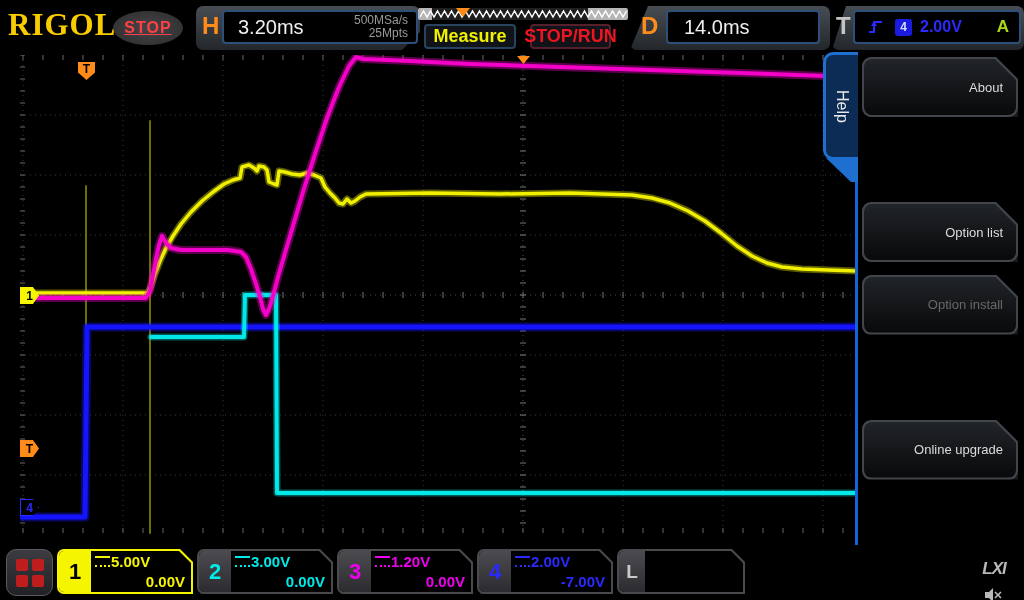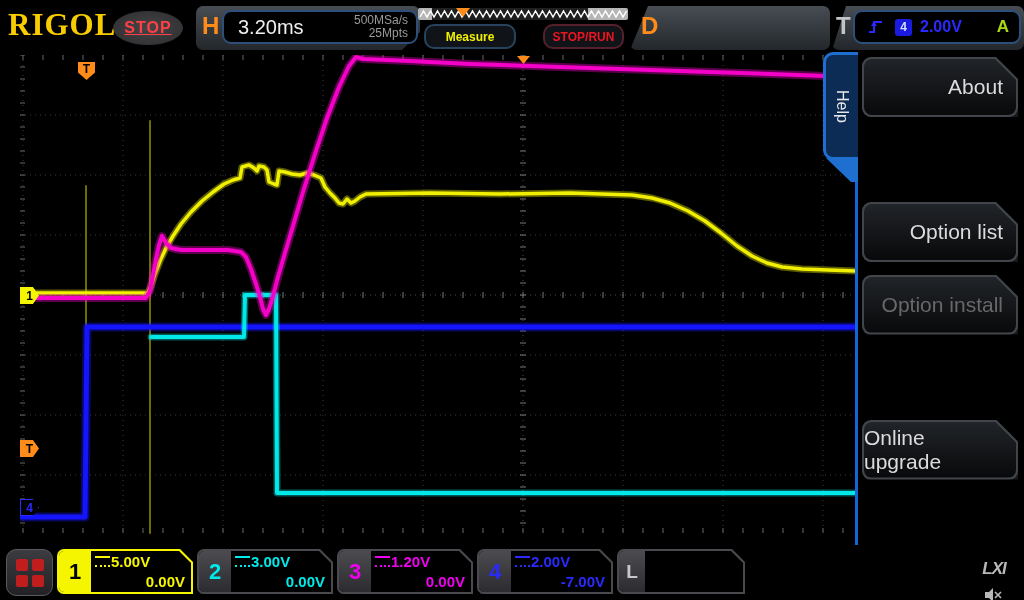--- a/index.html
+++ b/index.html
@@ -11,34 +11,34 @@
   #logo{position:absolute;left:8px;top:7px;font-family:"Liberation Serif",serif;
     font-weight:bold;font-size:31px;color:#f8cc00;letter-spacing:1px;}
   #stop-badge{position:absolute;left:113px;top:11px;width:70px;height:34px;border-radius:50%;
     background:radial-gradient(#454548,#2c2c2f);display:flex;align-items:center;justify-content:center;
     color:#ff4045;font-weight:bold;font-size:16px;letter-spacing:1px;text-decoration:underline;}
   .slab{position:absolute;top:6px;height:44px;background:linear-gradient(#474d53,#23272b);border-radius:7px;}
   #h-slab{left:196px;width:224px;clip-path:polygon(0 0,100% 0,100% calc(100% - 18px),calc(100% - 18px) 100%,0 100%);}
   #d-slab{left:630px;width:200px;clip-path:polygon(18px 0,100% 0,100% 100%,0 100%);}
   #t-slab{left:832px;width:192px;clip-path:polygon(14px 0,100% 0,100% 100%,0 100%);}
   .slab-label{position:absolute;top:12px;font-size:24px;font-weight:bold;}
-  .inset{position:absolute;top:10px;height:34px;background:#000;border:2px solid #2d4f79;border-radius:9px;
+  .inset{position:absolute;top:10px;height:34px;background:#000;border:2px solid #2d4f79;border-radius:4px;
     box-sizing:border-box;display:flex;align-items:center;}
   #h-inset{left:222px;width:196px;}
   #h-value{color:#efefef;font-size:20px;padding-left:14px;flex:0 0 auto;}
   #h-right{margin-left:auto;text-align:right;color:#9a9a9a;font-size:12px;line-height:13px;padding-right:8px;}
   #membar{position:absolute;left:418px;top:8px;width:210px;height:12px;background:#b5b5b5;border-radius:2px;}
   #membar .win{position:absolute;left:14px;top:0;width:156px;height:12px;background:#1f1f1f;}
   #membar svg{position:absolute;left:0;top:0;}
   #mem-marker{position:absolute;left:38px;top:0px;width:14px;height:9px;background:#ff8c1a;
     clip-path:polygon(0 0,100% 0,50% 100%);}
-  .topbtn{position:absolute;top:24px;height:25px;background:#101418;border-radius:10px;
-    display:flex;align-items:center;justify-content:center;font-weight:bold;font-size:12px;box-sizing:border-box;}
+  .topbtn{position:absolute;top:24px;height:25px;background:#101418;border-radius:4px;
+    display:flex;align-items:center;justify-content:center;font-weight:bold;font-size:18px;box-sizing:border-box;}
   #measure-btn{left:424px;width:92px;border:2px solid #27435e;color:#f0f000;}
-  #stoprun-btn{left:543px;width:81px;border:2px solid #55202c;color:#ee1520;}
+  #stoprun-btn{left:530px;width:81px;border:2px solid #55202c;color:#ee1520;}
   #t-inset{left:853px;width:168px;}
   #trig-badge{width:17px;height:17px;background:#1a1ae0;color:#cfe0ff;border-radius:3px;font-size:12px;
     font-weight:bold;display:flex;align-items:center;justify-content:center;margin-left:10px;}
   #trig-level{color:#2a2aff;font-weight:bold;font-size:16px;margin-left:8px;}
   #trig-sweep{margin-left:auto;margin-right:10px;color:#a8d816;font-weight:bold;font-size:17px;}
 
   
   #plot-wrap{position:absolute;left:20px;top:55px;width:836px;height:490px;background:#000;}
   .lmark{position:absolute;left:0px;width:19px;height:17px;display:flex;align-items:center;justify-content:center;
     font-size:12px;font-weight:bold;clip-path:polygon(0 0,68% 0,100% 50%,68% 100%,0 100%);}
@@ -55,21 +55,21 @@
   #help-tab span{writing-mode:vertical-rl;color:#e8e8e8;font-size:16px;}
   #help-tab-diag{position:absolute;left:826px;top:158px;width:32px;height:24px;background:#1e6fd0;
     clip-path:polygon(0 0,100% 0,100% 100%,78% 100%);}
   #help-menu{position:absolute;left:858px;top:55px;width:166px;height:545px;background:#000;}
   .menu-btn{position:absolute;left:4px;width:156px;height:60px;
     clip-path:polygon(0 0,calc(100% - 22px) 0,100% 22px,100% 100%,0 100%);
     background:#42464b;border-radius:9px;filter:drop-shadow(5px 6px 0 #17191d);}
   .menu-btn .face{position:absolute;inset:2px;border-radius:8px;
     clip-path:polygon(0 0,calc(100% - 21px) 0,100% 21px,100% 100%,0 100%);
     background:linear-gradient(#212428,#08090a);display:flex;align-items:center;justify-content:flex-end;}
-  .menu-btn .face span{color:#dcdcdc;font-size:21px;padding-right:13px;}
+  .menu-btn .face span{color:#dcdcdc;font-size:13px;padding-right:13px;}
   .menu-btn.disabled .face span{color:#686868;}
 
   
   #bottombar{position:absolute;left:0;top:545px;width:1024px;height:55px;background:#000;}
   #grid-btn{position:absolute;left:6px;top:4px;width:45px;height:45px;background:linear-gradient(#3c3c40,#222226);
     border:1px solid #5a5a5e;border-radius:10px;display:grid;grid-template-columns:12px 12px;
     grid-template-rows:12px 12px;gap:4px;align-content:center;justify-content:center;}
   #grid-btn i{background:#c01e1e;border-radius:2px;}
   .chbox{position:absolute;top:4px;width:136px;height:45px;border-radius:7px 0 0 7px;
     clip-path:polygon(0 0,calc(100% - 13px) 0,100% 13px,100% 100%,0 100%);
@@ -119,20 +119,23 @@
         <polyline id="zig" fill="none" stroke="#ffffff" stroke-width="1.4" points="2,9 5.5,3 9,9 12.5,3 16,9 19.5,3 23,9 26.5,3 30,9 33.5,3 37,9 40.5,3 44,9 47.5,3 51,9 54.5,3 58,9 61.5,3 65,9 68.5,3 72,9 75.5,3 79,9 82.5,3 86,9 89.5,3 93,9 96.5,3 100,9 103.5,3 107,9 110.5,3 114,9 117.5,3 121,9 124.5,3 128,9 131.5,3 135,9 138.5,3 142,9 145.5,3 149,9 152.5,3 156,9 159.5,3 163,9 166.5,3 170,9 173.5,3 177,9 180.5,3 184,9 187.5,3 191,9 194.5,3 198,9 201.5,3 205,9 208.5,3"></polyline>
       </svg>
       <div id="mem-marker"></div>
     </div>
 
     <div class="topbtn" id="measure-btn">Measure</div>
     <div class="topbtn" id="stoprun-btn">STOP/RUN</div>
 
     <div class="slab" id="d-slab"></div>
     <div class="slab-label" style="left:641px;color:#ff8c1a;">D</div>
+    <div class="inset" style="left:666px;width:154px;">
+      <span style="color:#efefef;font-size:20px;padding-left:16px;">14.0ms</span>
+    </div>
 
     <div class="slab" id="t-slab"></div>
     <div class="slab-label" style="left:836px;color:#c4c4c4;">T</div>
     <div class="inset" id="t-inset">
       <svg width="18" height="18" style="margin-left:12px;">
         <polyline points="2,14 7,14 7,4 15,4" fill="none" stroke="#2a2aff" stroke-width="2"></polyline>
         <polygon points="4,8 10,8 7,3" fill="#2a2aff"></polygon>
       </svg>
       <div id="trig-badge">4</div>
       <span id="trig-level">2.00V</span>

